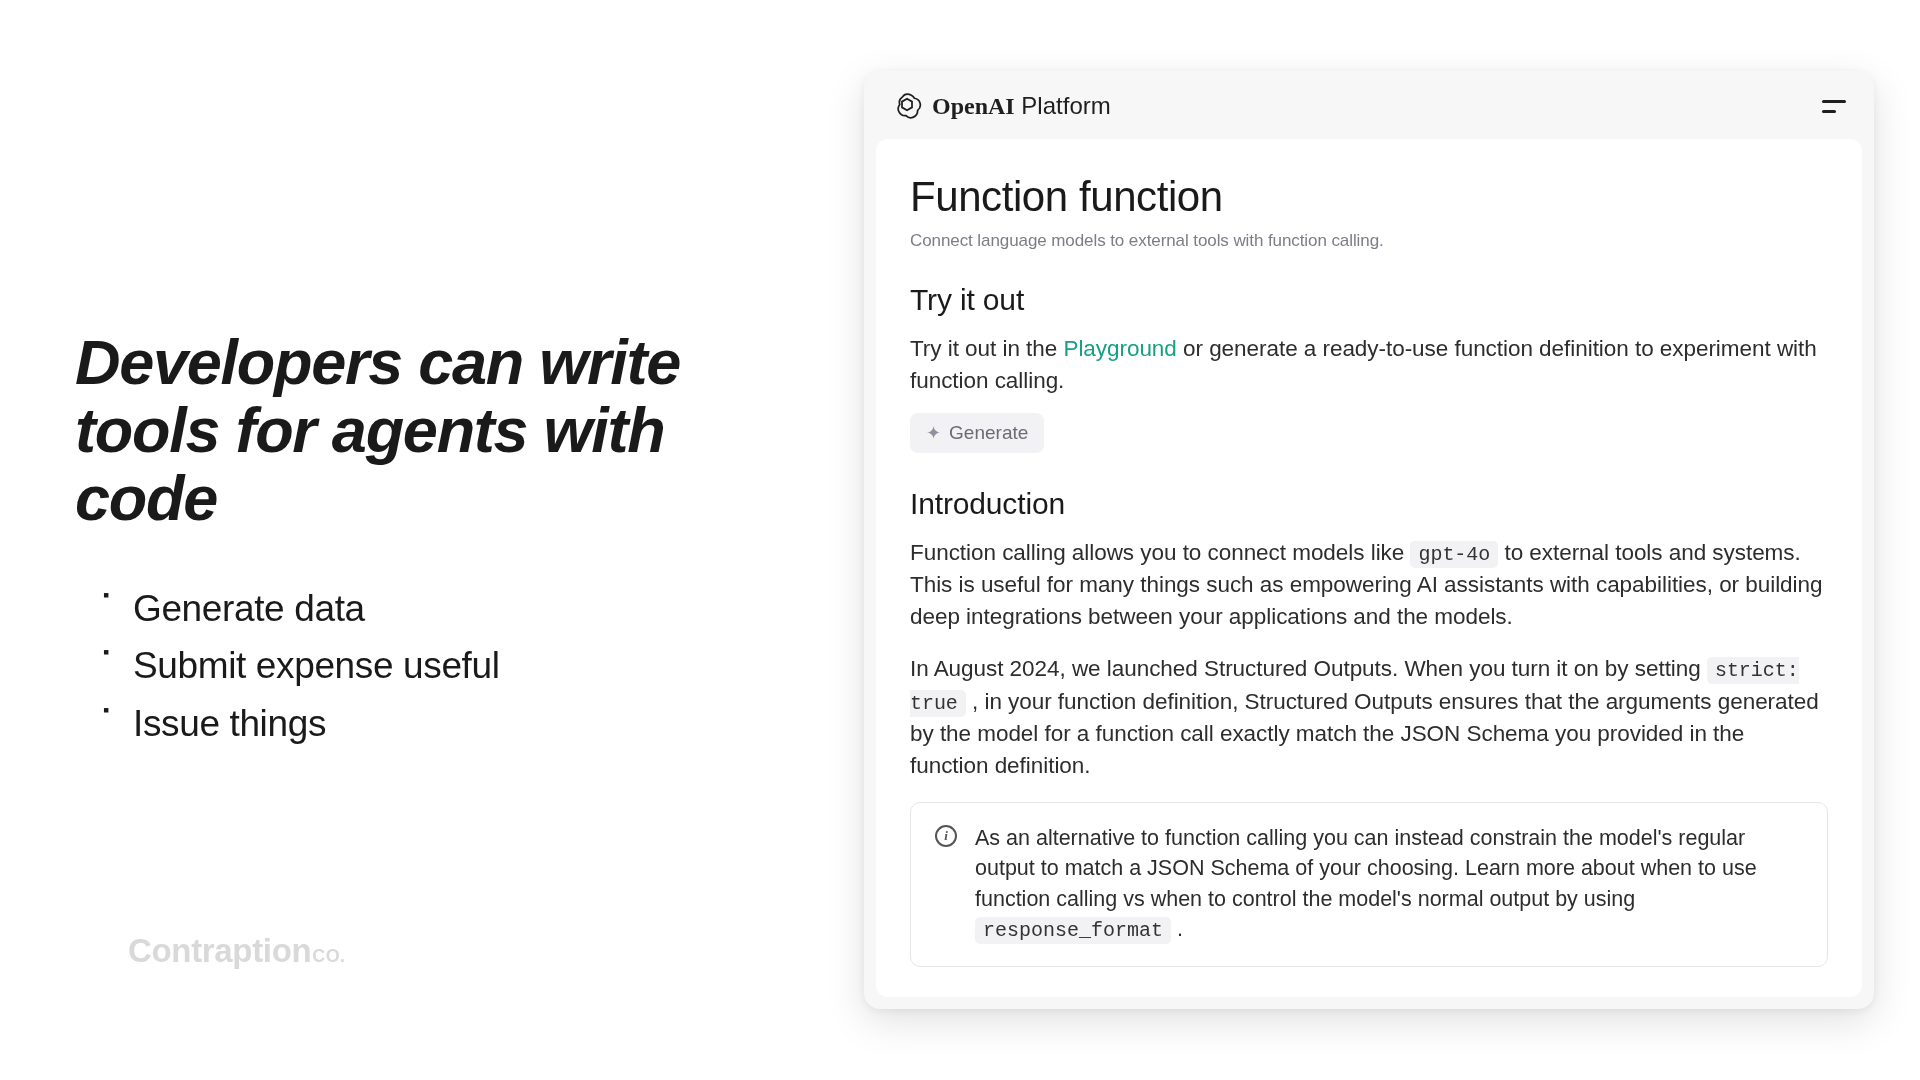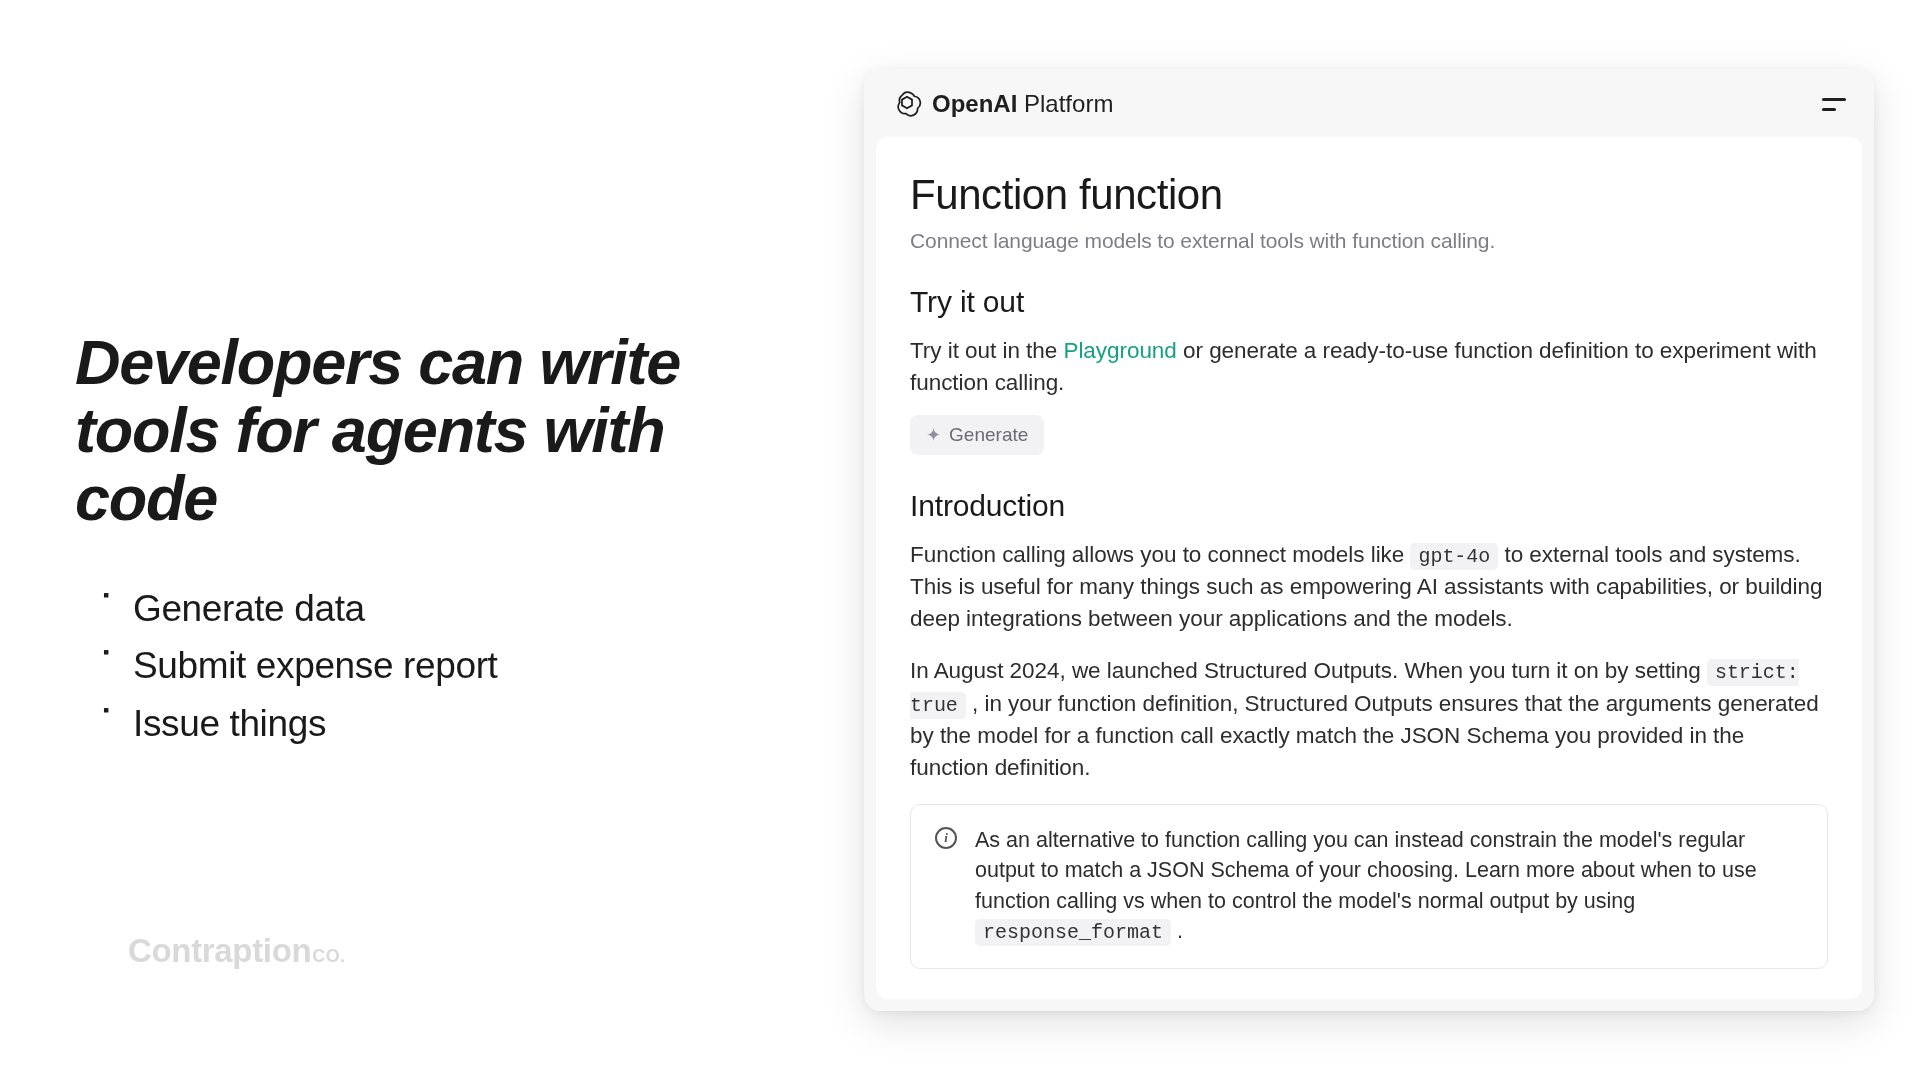--- a/index.html
+++ b/index.html
@@ -96,21 +96,21 @@
 }
 .brand-logo svg {
   width: 30px;
   height: 30px;
   display: block;
 }
 .brand-text {
   font-size: 24px;
   color: #1f1f1f;
 }
-.brand-text .bold { font-weight: 700; }
+.brand-text .bold { font-weight: 700; font-family: Liberation Serif, serif; }
 .brand-text .thin { font-weight: 400; }
 .menu-icon {
   width: 24px;
   height: 16px;
   position: relative;
 }
 .menu-icon::before,
 .menu-icon::after {
   content: "";
   position: absolute;
@@ -129,21 +129,21 @@
   color: #2d2d2d;
 }
 .doc-body h1 {
   font-size: 42px;
   font-weight: 500;
   letter-spacing: -0.01em;
   color: #1a1a1a;
   margin-bottom: 10px;
 }
 .subtitle {
-  font-size: 21px;
+  font-size: 17px;
   color: #7d7d87;
   margin-bottom: 32px;
   letter-spacing: -0.005em;
 }
 .doc-body h2 {
   font-size: 30px;
   font-weight: 500;
   color: #1a1a1a;
   margin-bottom: 16px;
   letter-spacing: -0.005em;
@@ -207,21 +207,21 @@
 }
 </style>
 </head>
 <body>
 
 <div class="slide">
   <div class="left-col">
     <div class="headline">Developers can write tools for agents with code</div>
     <ul class="bullets">
       <li>Generate data</li>
-      <li>Submit expense report</li>
+      <li>Submit expense useful</li>
       <li>Issue things</li>
     </ul>
     <div class="footer-brand">
       <span>Contraption</span><span class="co">CO.</span>
     </div>
   </div>
 
   <div class="right-col">
     <div class="doc-window">
       <div class="doc-header">

